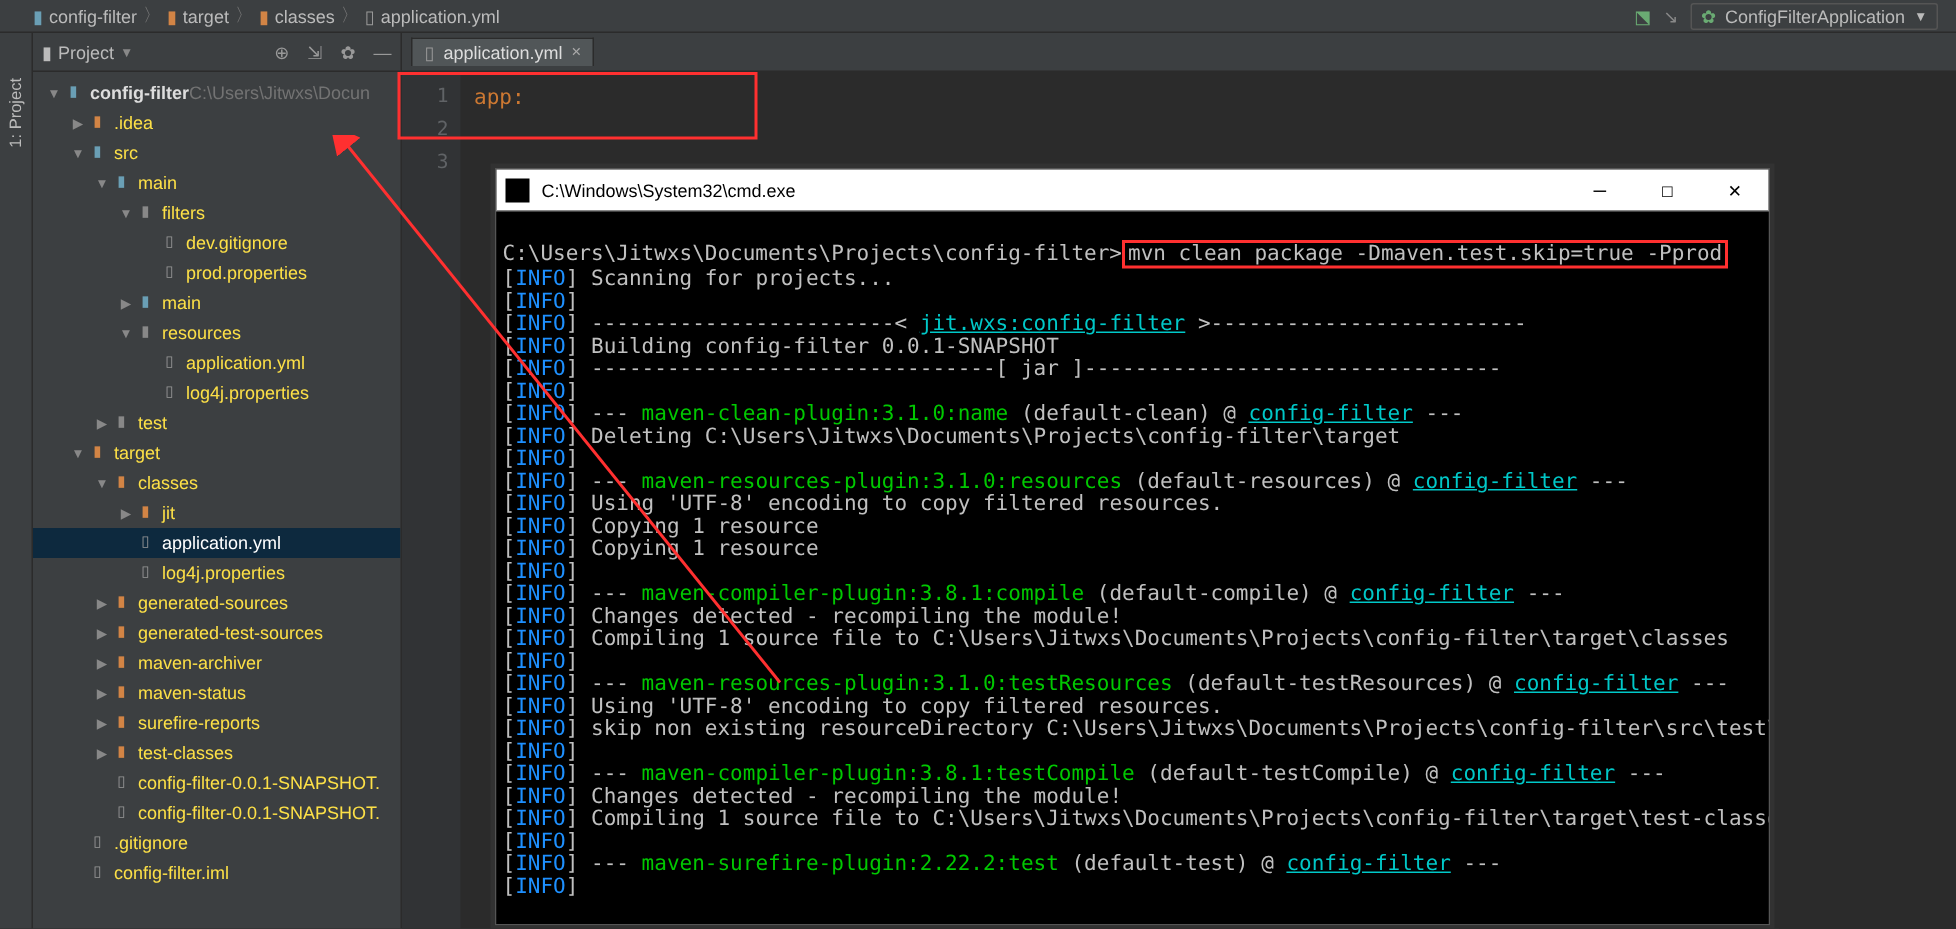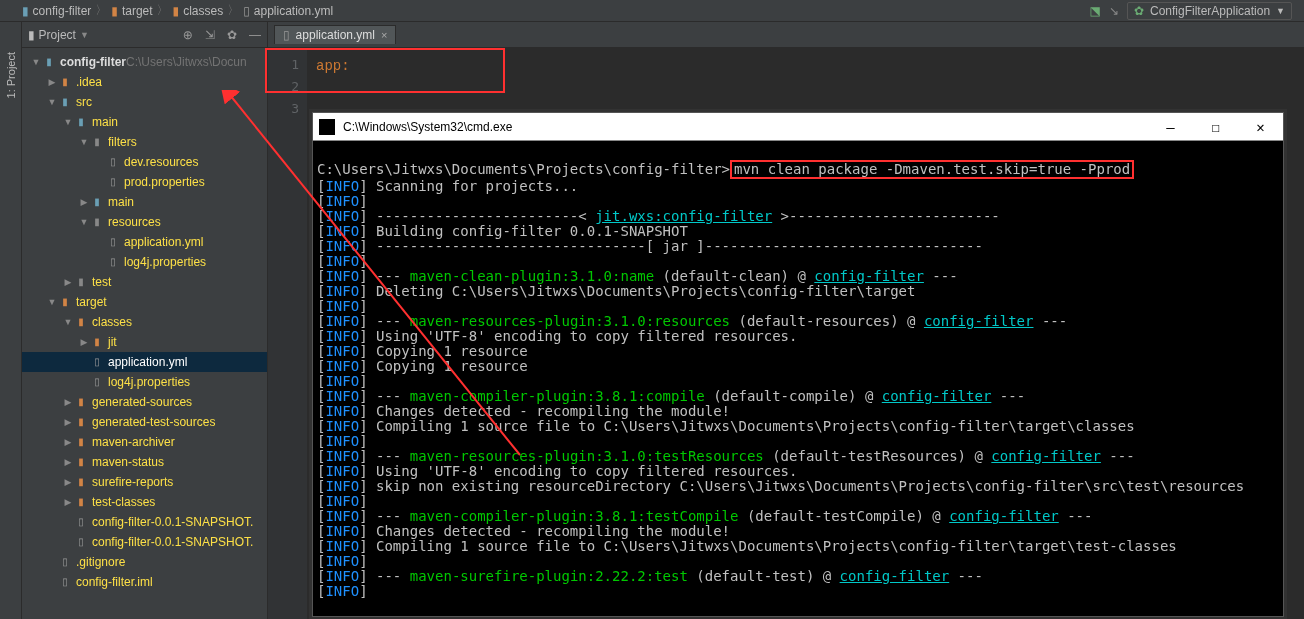--- a/index.html
+++ b/index.html
@@ -103,35 +103,35 @@
     text-align:right; padding:6px 8px 0 0;
     color:#606366; font-family:Consolas,monospace; font-size:13px;
     line-height:22px;
   }
   .code {
     flex:1; background:#2b2b2b;
     font-family:Consolas,monospace; font-size:14px;
     line-height:22px; padding:6px 0 0 8px;
     color:#a9b7c6; position:relative;
   }
-  .yml-key { color:#cc7832;font-family:Liberation Mono, monospace; }
+  .yml-key { color:#cc7832; }
   .yml-val { color:#a9b7c6; }
   .code-highlight {
     position:absolute;
     left:-43px; top:0;
     width:240px; height:45px;
     border:2px solid #ff3030;
     pointer-events:none;
   }
 
   
   .cmd-window {
     position:absolute;
-    left:312px; top:112px;
-    width:972px; height:505px;
+    left:330px; top:112px;
+    width:850px; height:505px;
     background:#000;
     border:1px solid #555;
     box-shadow: 0 0 0 3px #323232;
     display:flex; flex-direction:column;
     font-family:"NSimSun","SimSun","Lucida Console",Consolas,monospace;
   }
   .cmd-titlebar {
     height:28px; background:#fff;
     display:flex; align-items:center;
     padding:0 0 0 6px;
@@ -245,21 +245,21 @@
         <div class="row">
           <span class="indent" style="width: 56px;"></span>
           <span class="arrow">▼</span>
           <span class="ic folder-gray">▮</span>
           <span class="name">filters</span>
         </div>
         <div class="row">
           <span class="indent" style="width: 72px;"></span>
           <span class="arrow"></span>
           <span class="ic file-gray">▯</span>
-          <span class="name">dev.resources</span>
+          <span class="name">dev.gitignore</span>
         </div>
         <div class="row">
           <span class="indent" style="width: 72px;"></span>
           <span class="arrow"></span>
           <span class="ic file-gray">▯</span>
           <span class="name">prod.properties</span>
         </div>
         <div class="row">
           <span class="indent" style="width: 56px;"></span>
           <span class="arrow">▶</span>

